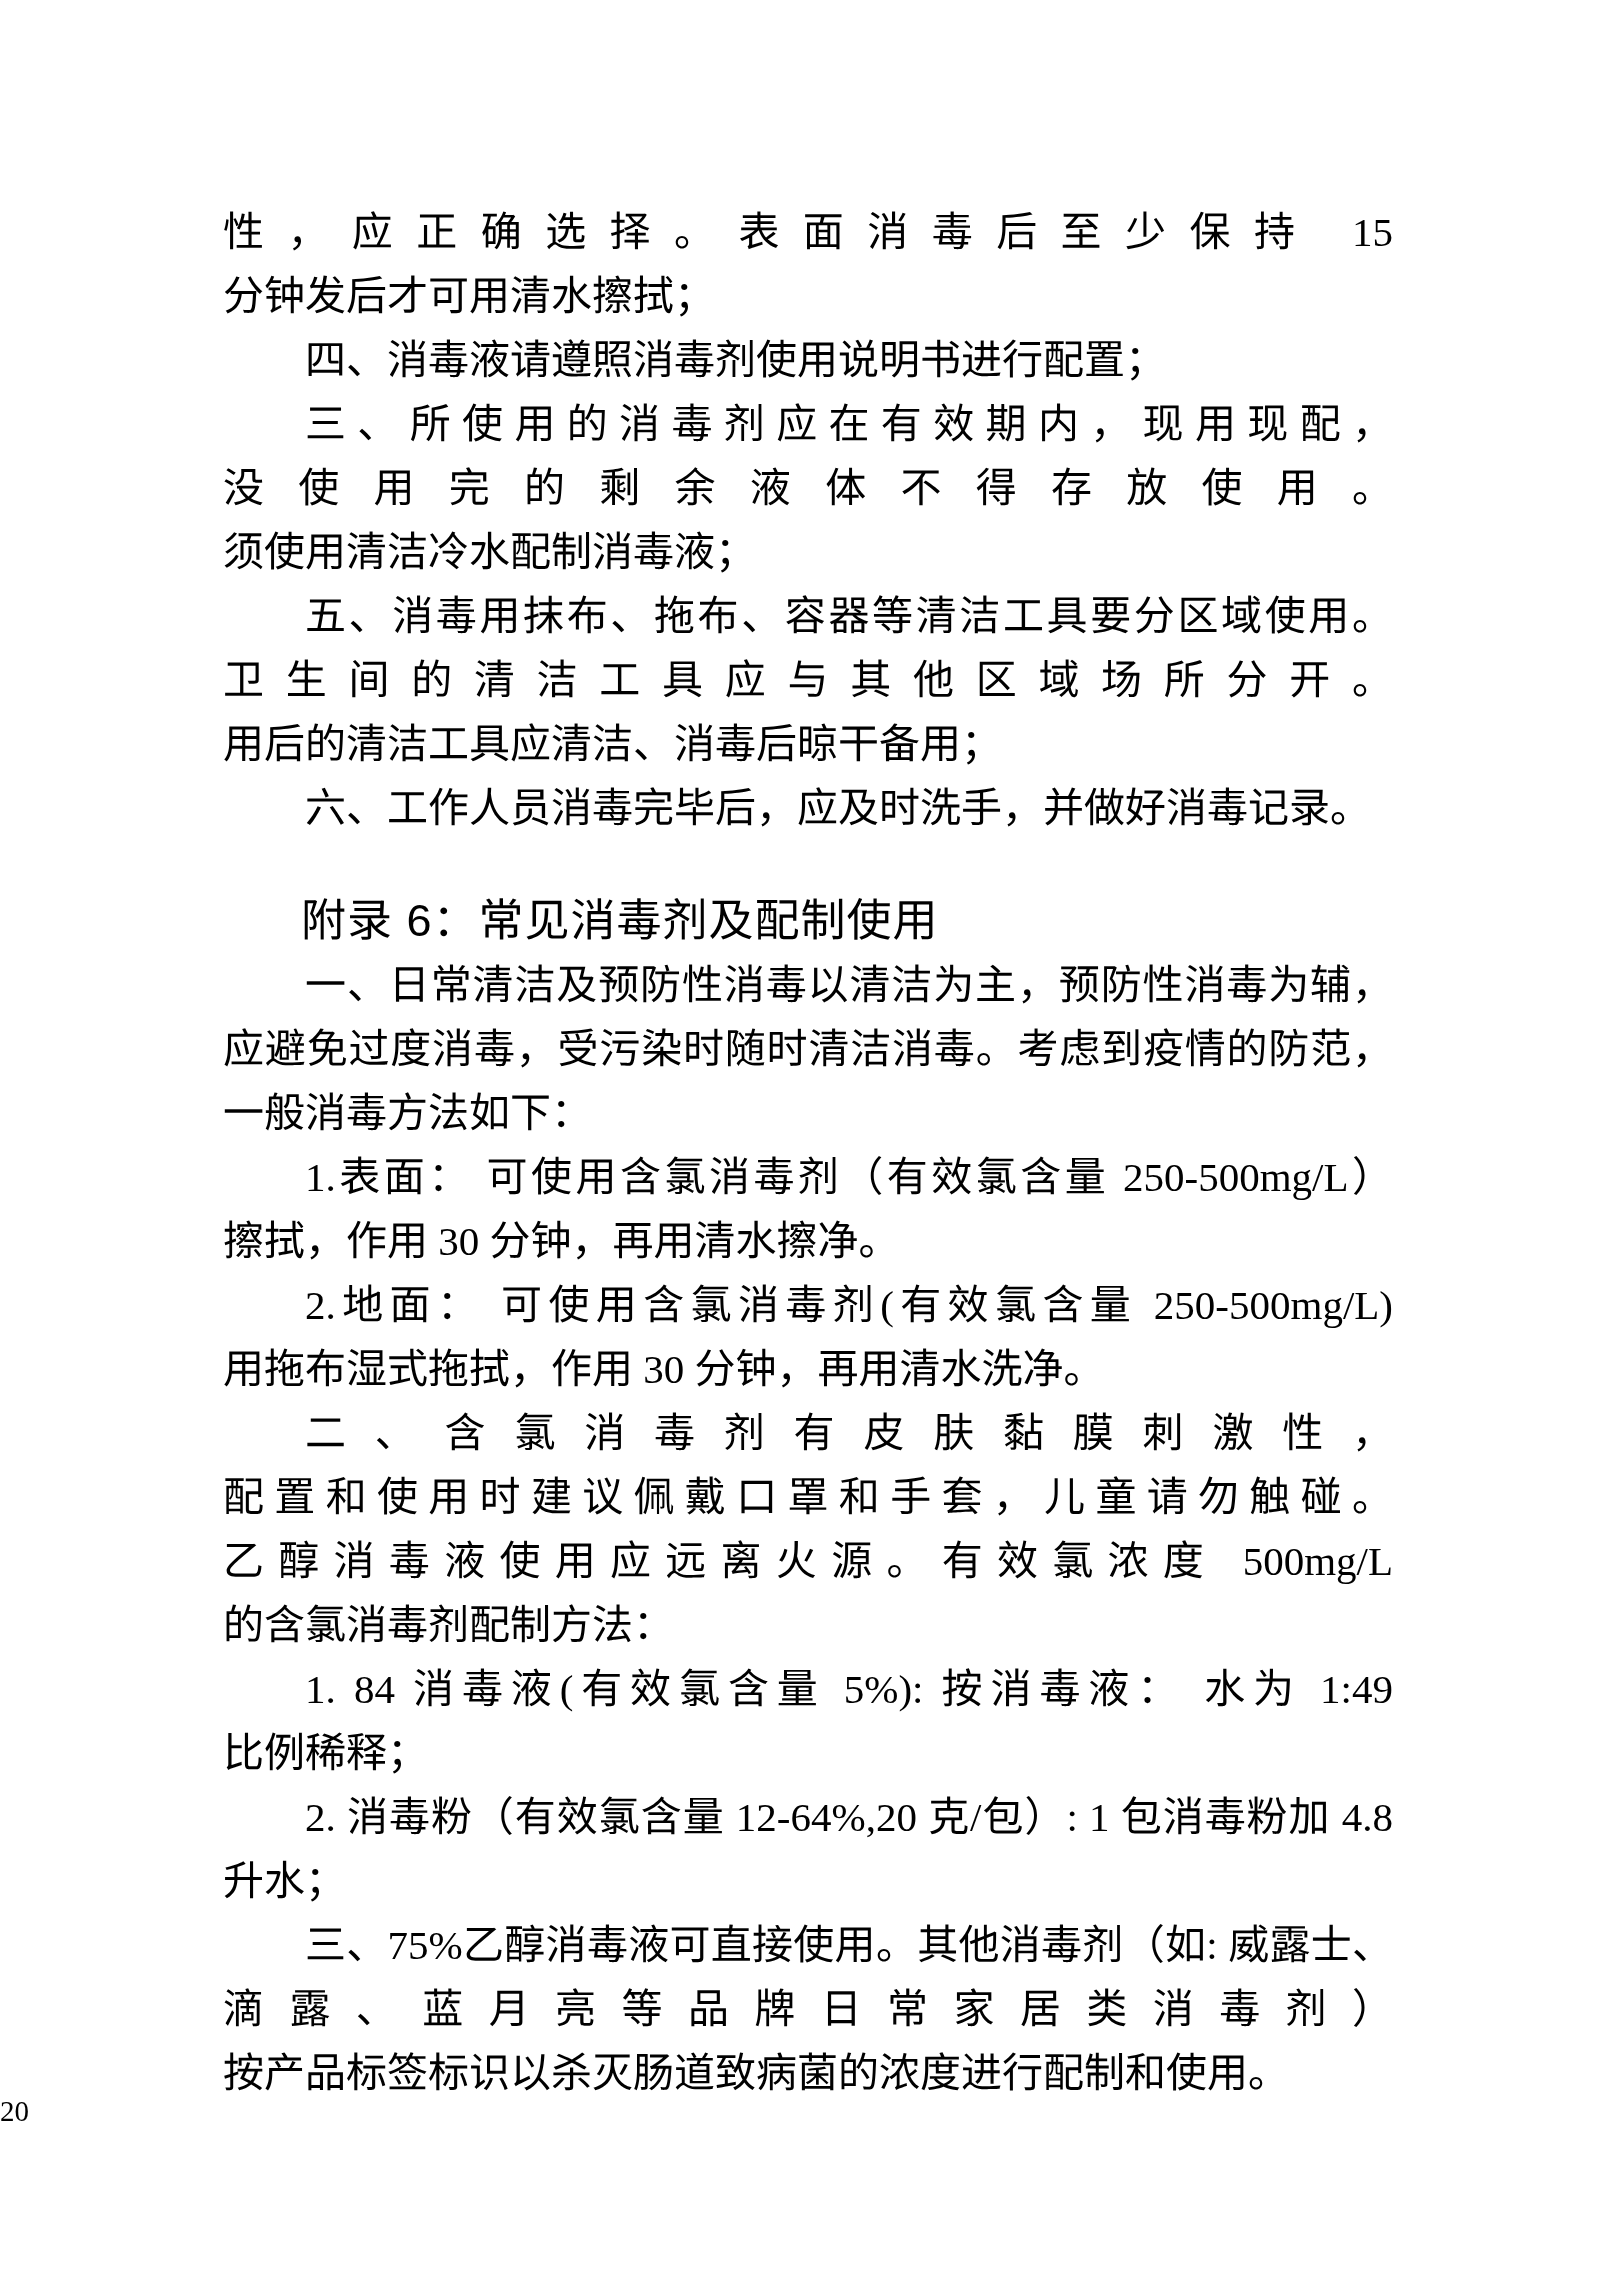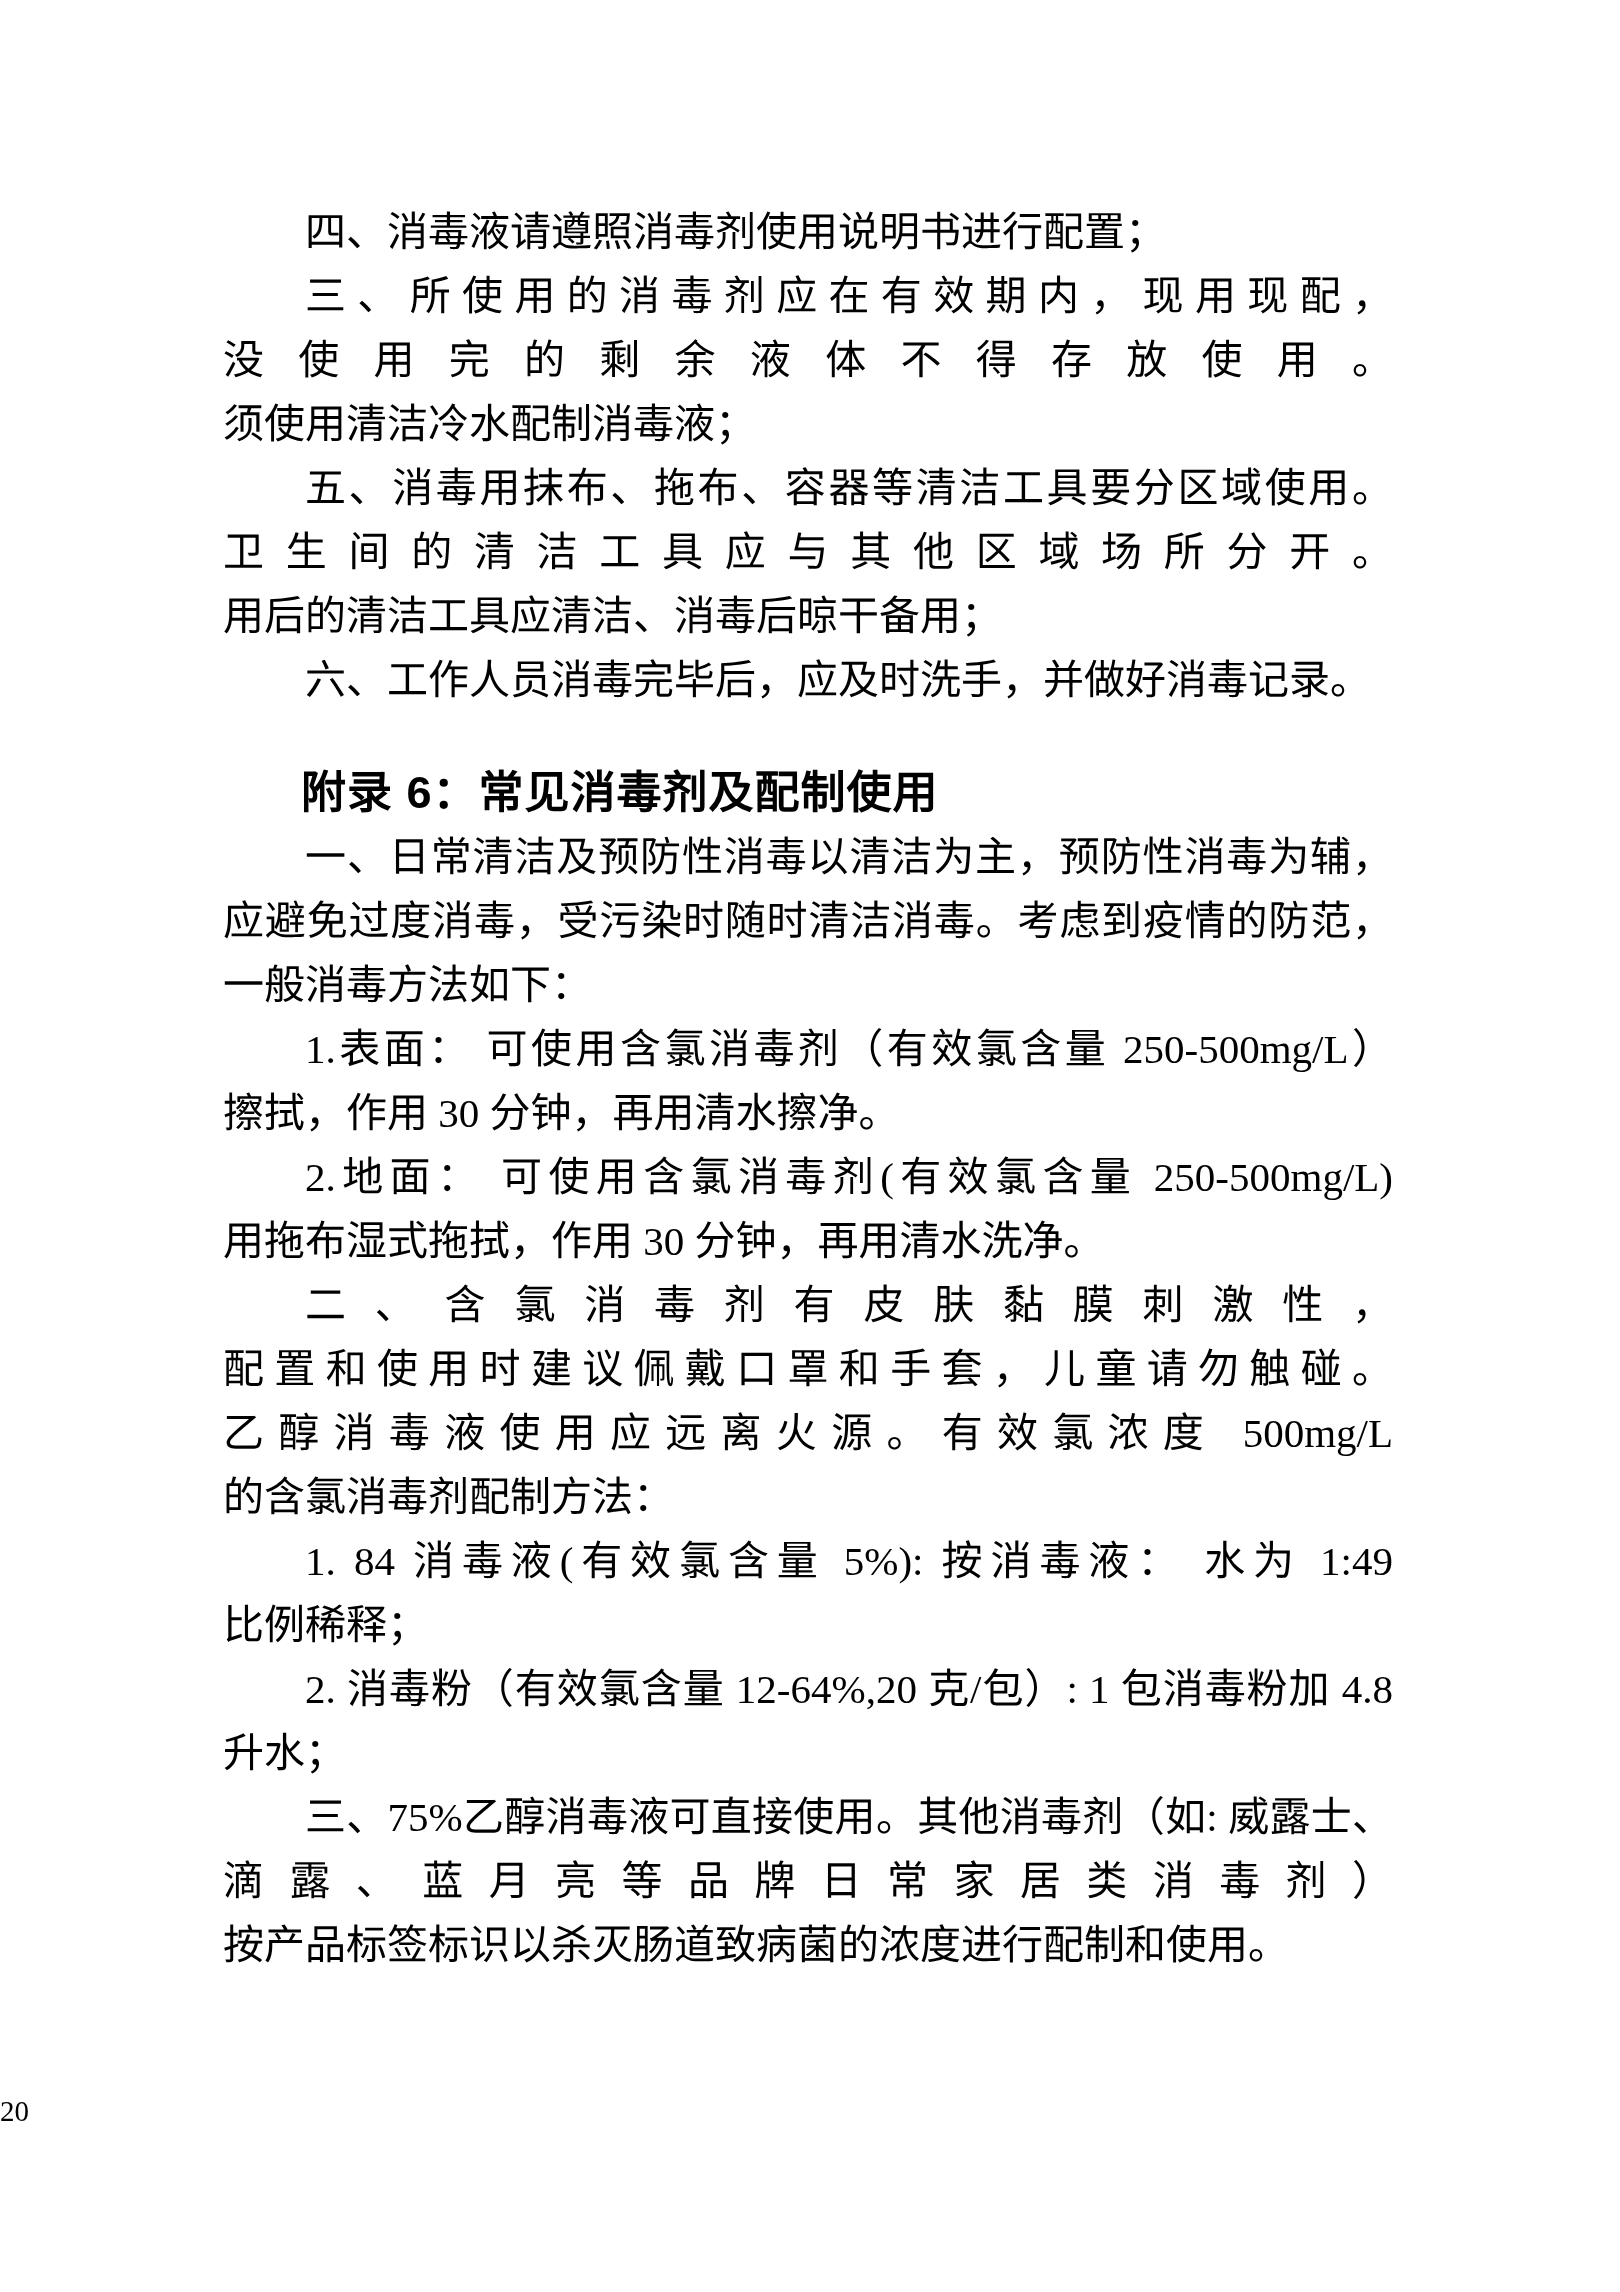--- a/index.html
+++ b/index.html
@@ -32,38 +32,39 @@
     overflow-wrap: break-word;
   }
   .indent {
     text-indent: 82px;
   }
   .appendix-heading {
     margin: 49px 0 0 0;
     padding-left: 78px;
     font-family: "Liberation Sans", "DejaVu Sans", sans-serif;
     font-size: 45px;
-    font-weight: 700;
+    font-weight: 400;
     line-height: 64px;
     letter-spacing: 1px;
   }
   .page-number {
     position: absolute;
     top: 2094px;
     left: 0;
     width: 100%;
     font-size: 29px;
     line-height: 35px;
   }
 </style>
 </head>
 <body>
 
 <div class="page">
   <div class="content">
+    <p class="para">性，应正确选择。表面消毒后至少保持 15 分钟发后才可用清水擦拭；</p>
     <p class="para indent">四、消毒液请遵照消毒剂使用说明书进行配置；</p>
     <p class="para indent">三、所使用的消毒剂应在有效期内，现用现配，没使用完的剩余液体不得存放使用。须使用清洁冷水配制消毒液；</p>
     <p class="para indent">五、消毒用抹布、拖布、容器等清洁工具要分区域使用。卫生间的清洁工具应与其他区域场所分开。用后的清洁工具应清洁、消毒后晾干备用；</p>
     <p class="para indent">六、工作人员消毒完毕后，应及时洗手，并做好消毒记录。</p>
     <h2 class="appendix-heading">附录 6：常见消毒剂及配制使用</h2>
     <p class="para indent">一、日常清洁及预防性消毒以清洁为主，预防性消毒为辅，应避免过度消毒，受污染时随时清洁消毒。考虑到疫情的防范，一般消毒方法如下：</p>
     <p class="para indent">1.表面： 可使用含氯消毒剂（有效氯含量 250-500mg/L）擦拭，作用 30 分钟，再用清水擦净。</p>
     <p class="para indent">2.地面： 可使用含氯消毒剂(有效氯含量 250-500mg/L)用拖布湿式拖拭，作用 30 分钟，再用清水洗净。</p>
     <p class="para indent">二、含氯消毒剂有皮肤黏膜刺激性，配置和使用时建议佩戴口罩和手套，儿童请勿触碰。乙醇消毒液使用应远离火源。有效氯浓度 500mg/L 的含氯消毒剂配制方法：</p>
     <p class="para indent">1. 84 消毒液(有效氯含量 5%): 按消毒液： 水为 1:49 比例稀释；</p>

